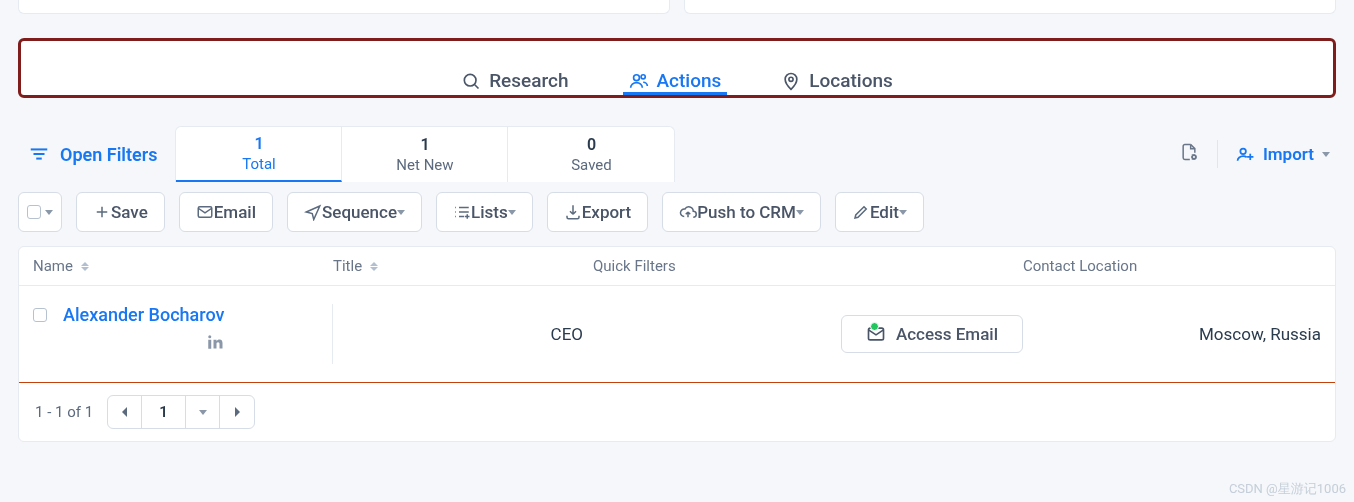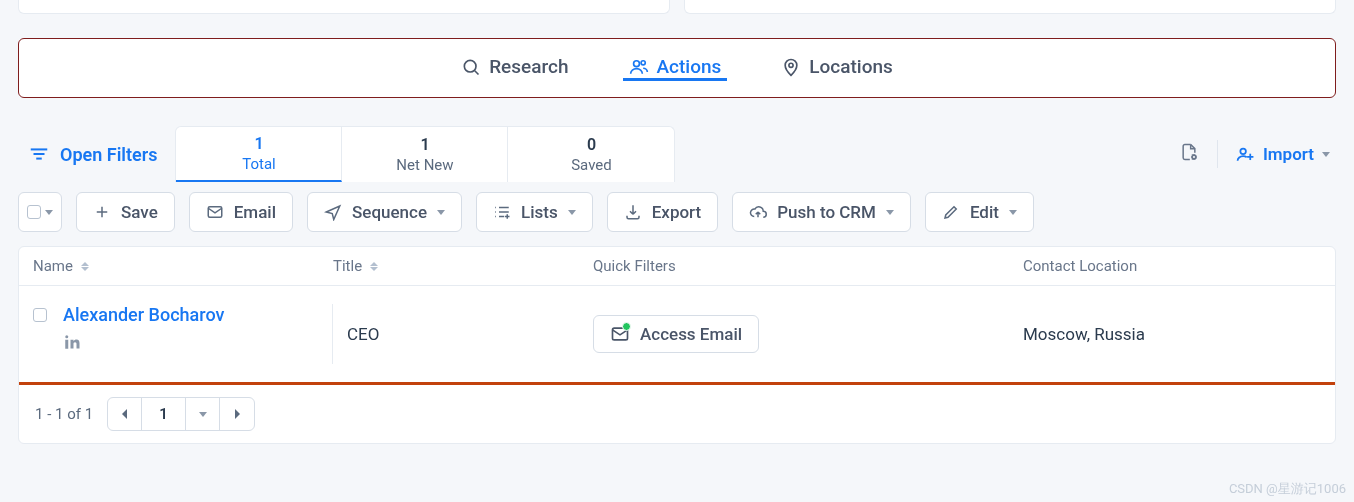--- a/index.html
+++ b/index.html
@@ -1,19 +1,19 @@
 <!DOCTYPE html>
 <html><head>
   <meta charset="utf-8">
   <style>
     * { box-sizing: border-box; margin: 0; padding: 0; }
     body { font-family: -apple-system, BlinkMacSystemFont, "Segoe UI", Roboto, sans-serif; background: #f5f7fa; color: #2b3b4e; width: 1354px; }
     .top-panels { display: flex; gap: 14px; padding: 0 18px; }
     .top-panel { flex: 1; height: 14px; background: #fff; border: 1px solid #e6ebf1; border-top: none; border-radius: 0 0 6px 6px; }
-    .tabs-card { margin: 24px 18px 0 18px; background: #fff; border: 1px solid #7f1d1d; border-radius: 6px; height: 60px; display: flex; justify-content: center; align-items: center; }
+    .tabs-card { margin: 24px 18px 0 18px; background: #fff; border: 3px solid #7f1d1d; border-radius: 6px; height: 60px; display: flex; justify-content: center; align-items: flex-end; }
     .tabs { display: flex; gap: 48px; align-items: stretch; }
     .tab { display: flex; align-items: center; gap: 8px; font-size: 19px; font-weight: 500; color: #4a5568; cursor: pointer; border-bottom: 3px solid transparent; padding: 0 6px; }
     .tab.active { color: #1877f2; border-bottom-color: #1877f2; }
     .tab svg { width: 20px; height: 20px; }
     .filter-bar { margin: 28px 18px 0 18px; display: flex; align-items: stretch; height: 56px; }
     .open-filters { display: flex; align-items: center; gap: 10px; color: #1877f2; font-weight: 600; font-size: 18px; cursor: pointer; padding: 0 18px 0 10px; }
     .open-filters svg { width: 22px; height: 22px; }
     .stat-tabs { display: flex; border: 1px solid #e6ebf1; border-bottom: none; border-radius: 6px 6px 0 0; background: #fff; overflow: hidden; }
     .stat-tab { width: 166px; display: flex; flex-direction: column; align-items: center; justify-content: center; gap: 2px; border-right: 1px solid #e6ebf1; cursor: pointer; }
     .stat-tab:last-child { border-right: none; }
@@ -25,42 +25,42 @@
     .filter-right { display: flex; align-items: center; gap: 18px; padding-right: 6px; }
     .vr { width: 1px; height: 28px; background: #e0e6ee; }
     .import-btn { display: flex; align-items: center; gap: 8px; color: #1877f2; font-weight: 600; font-size: 17px; cursor: pointer; }
     .import-btn svg { width: 19px; height: 19px; }
     .doc-icon { color: #69768a; cursor: pointer; }
     .doc-icon svg { width: 20px; height: 22px; }
     .action-row { margin: 10px 18px 0 18px; display: flex; gap: 14px; align-items: center; }
     .select-all { width: 44px; height: 40px; background: #fff; border: 1px solid #d6dde6; border-radius: 6px; display: flex; align-items: center; justify-content: center; gap: 4px; cursor: pointer; }
     .checkbox { width: 14px; height: 14px; border: 1.5px solid #b7c2d0; border-radius: 3px; }
     .caret { width: 0; height: 0; border-left: 4px solid transparent; border-right: 4px solid transparent; border-top: 5px solid #8a97a8; }
-    .btn { height: 40px; background: #fff; border: 1px solid #d6dde6; border-radius: 6px; display: flex; align-items: center; gap: 10px; padding: 0 16px; font-size: 17px; font-weight: 500; color: #4a5568; cursor: pointer; }
+    .btn { height: 40px; background: #fff; border: 1px solid #d6dde6; border-radius: 6px; display: flex; align-items: center; padding: 0 16px; font-size: 17px; font-weight: 500; color: #4a5568; cursor: pointer; }
     .btn svg { width: 18px; height: 18px; color: #5b6a7e; }
     .table-wrap { margin: 14px 18px 0 18px; background: #fff; border: 1px solid #e6ebf1; border-radius: 6px; }
     .thead { display: flex; padding: 10px 14px; border-bottom: 1px solid #e6ebf1; color: #69768a; font-size: 15px; }
     .th { display: flex; align-items: center; gap: 8px; }
     .th .sort { display: flex; flex-direction: column; gap: 1px; }
     .th .sort span { width: 0; height: 0; border-left: 4px solid transparent; border-right: 4px solid transparent; }
     .th .sort .up { border-bottom: 4px solid #b3bfcf; }
     .th .sort .dn { border-top: 4px solid #b3bfcf; }
     .col-name { width: 300px; }
     .col-title { width: 250px; }
     .col-qa { width: 440px; justify-content: flex-start; padding-left: 10px; }
     .col-loc { flex: 1; }
-    .trow { display: flex; align-items: center; padding: 18px 14px; border-bottom: 3px solid #c2410c; }
+    .trow { display: flex; align-items: center; padding: 18px 14px; border-bottom: 1px solid #c2410c; text-align: right; }
     .trow .col-name { display: flex; align-items: flex-start; gap: 16px; border-right: 1px solid #e6ebf1; min-height: 60px; }
     .trow .checkbox { margin-top: 4px; }
     .name-block { display: flex; flex-direction: column; gap: 8px; }
     .name-link { color: #1877f2; font-size: 18px; font-weight: 500; cursor: pointer; }
     .li-icon { color: #8a97a8; }
     .li-icon svg { width: 18px; height: 18px; }
     .trow .col-title { font-size: 17px; color: #2b3b4e; padding-left: 14px; }
-    .access-btn { display: inline-flex; align-items: center; gap: 10px; border: 1px solid #d6dde6; border-radius: 6px; padding: 8px 16px; font-size: 17px; font-weight: 500; color: #4a5568; cursor: pointer; position: relative; }
+    .access-btn { display: inline-flex; align-items: center; gap: 10px; border: 1px solid #d6dde6; border-radius: 6px; padding: 8px 24px; font-size: 17px; font-weight: 500; color: #4a5568; cursor: pointer; position: relative; }
     .access-btn svg { width: 20px; height: 20px; }
     .dot { position: absolute; left: 28px; top: 6px; width: 9px; height: 9px; background: #22c55e; border: 1.5px solid #fff; border-radius: 50%; }
     .trow .col-loc { font-size: 17px; color: #2b3b4e; }
     .pager { display: flex; align-items: center; gap: 14px; padding: 12px 16px; }
     .pager-text { font-size: 15px; color: #5b6a7e; }
     .pg-group { display: flex; border: 1px solid #d6dde6; border-radius: 6px; overflow: hidden; }
     .pg-btn { width: 34px; height: 32px; display: flex; align-items: center; justify-content: center; border-right: 1px solid #d6dde6; cursor: pointer; color: #5b6a7e; font-size: 15px; }
     .pg-btn:last-child { border-right: none; }
     .pg-num { width: 44px; font-weight: 600; color: #2b3b4e; }
     .watermark { position: fixed; right: 8px; bottom: 4px; font-size: 13px; color: #c5ced9; }

